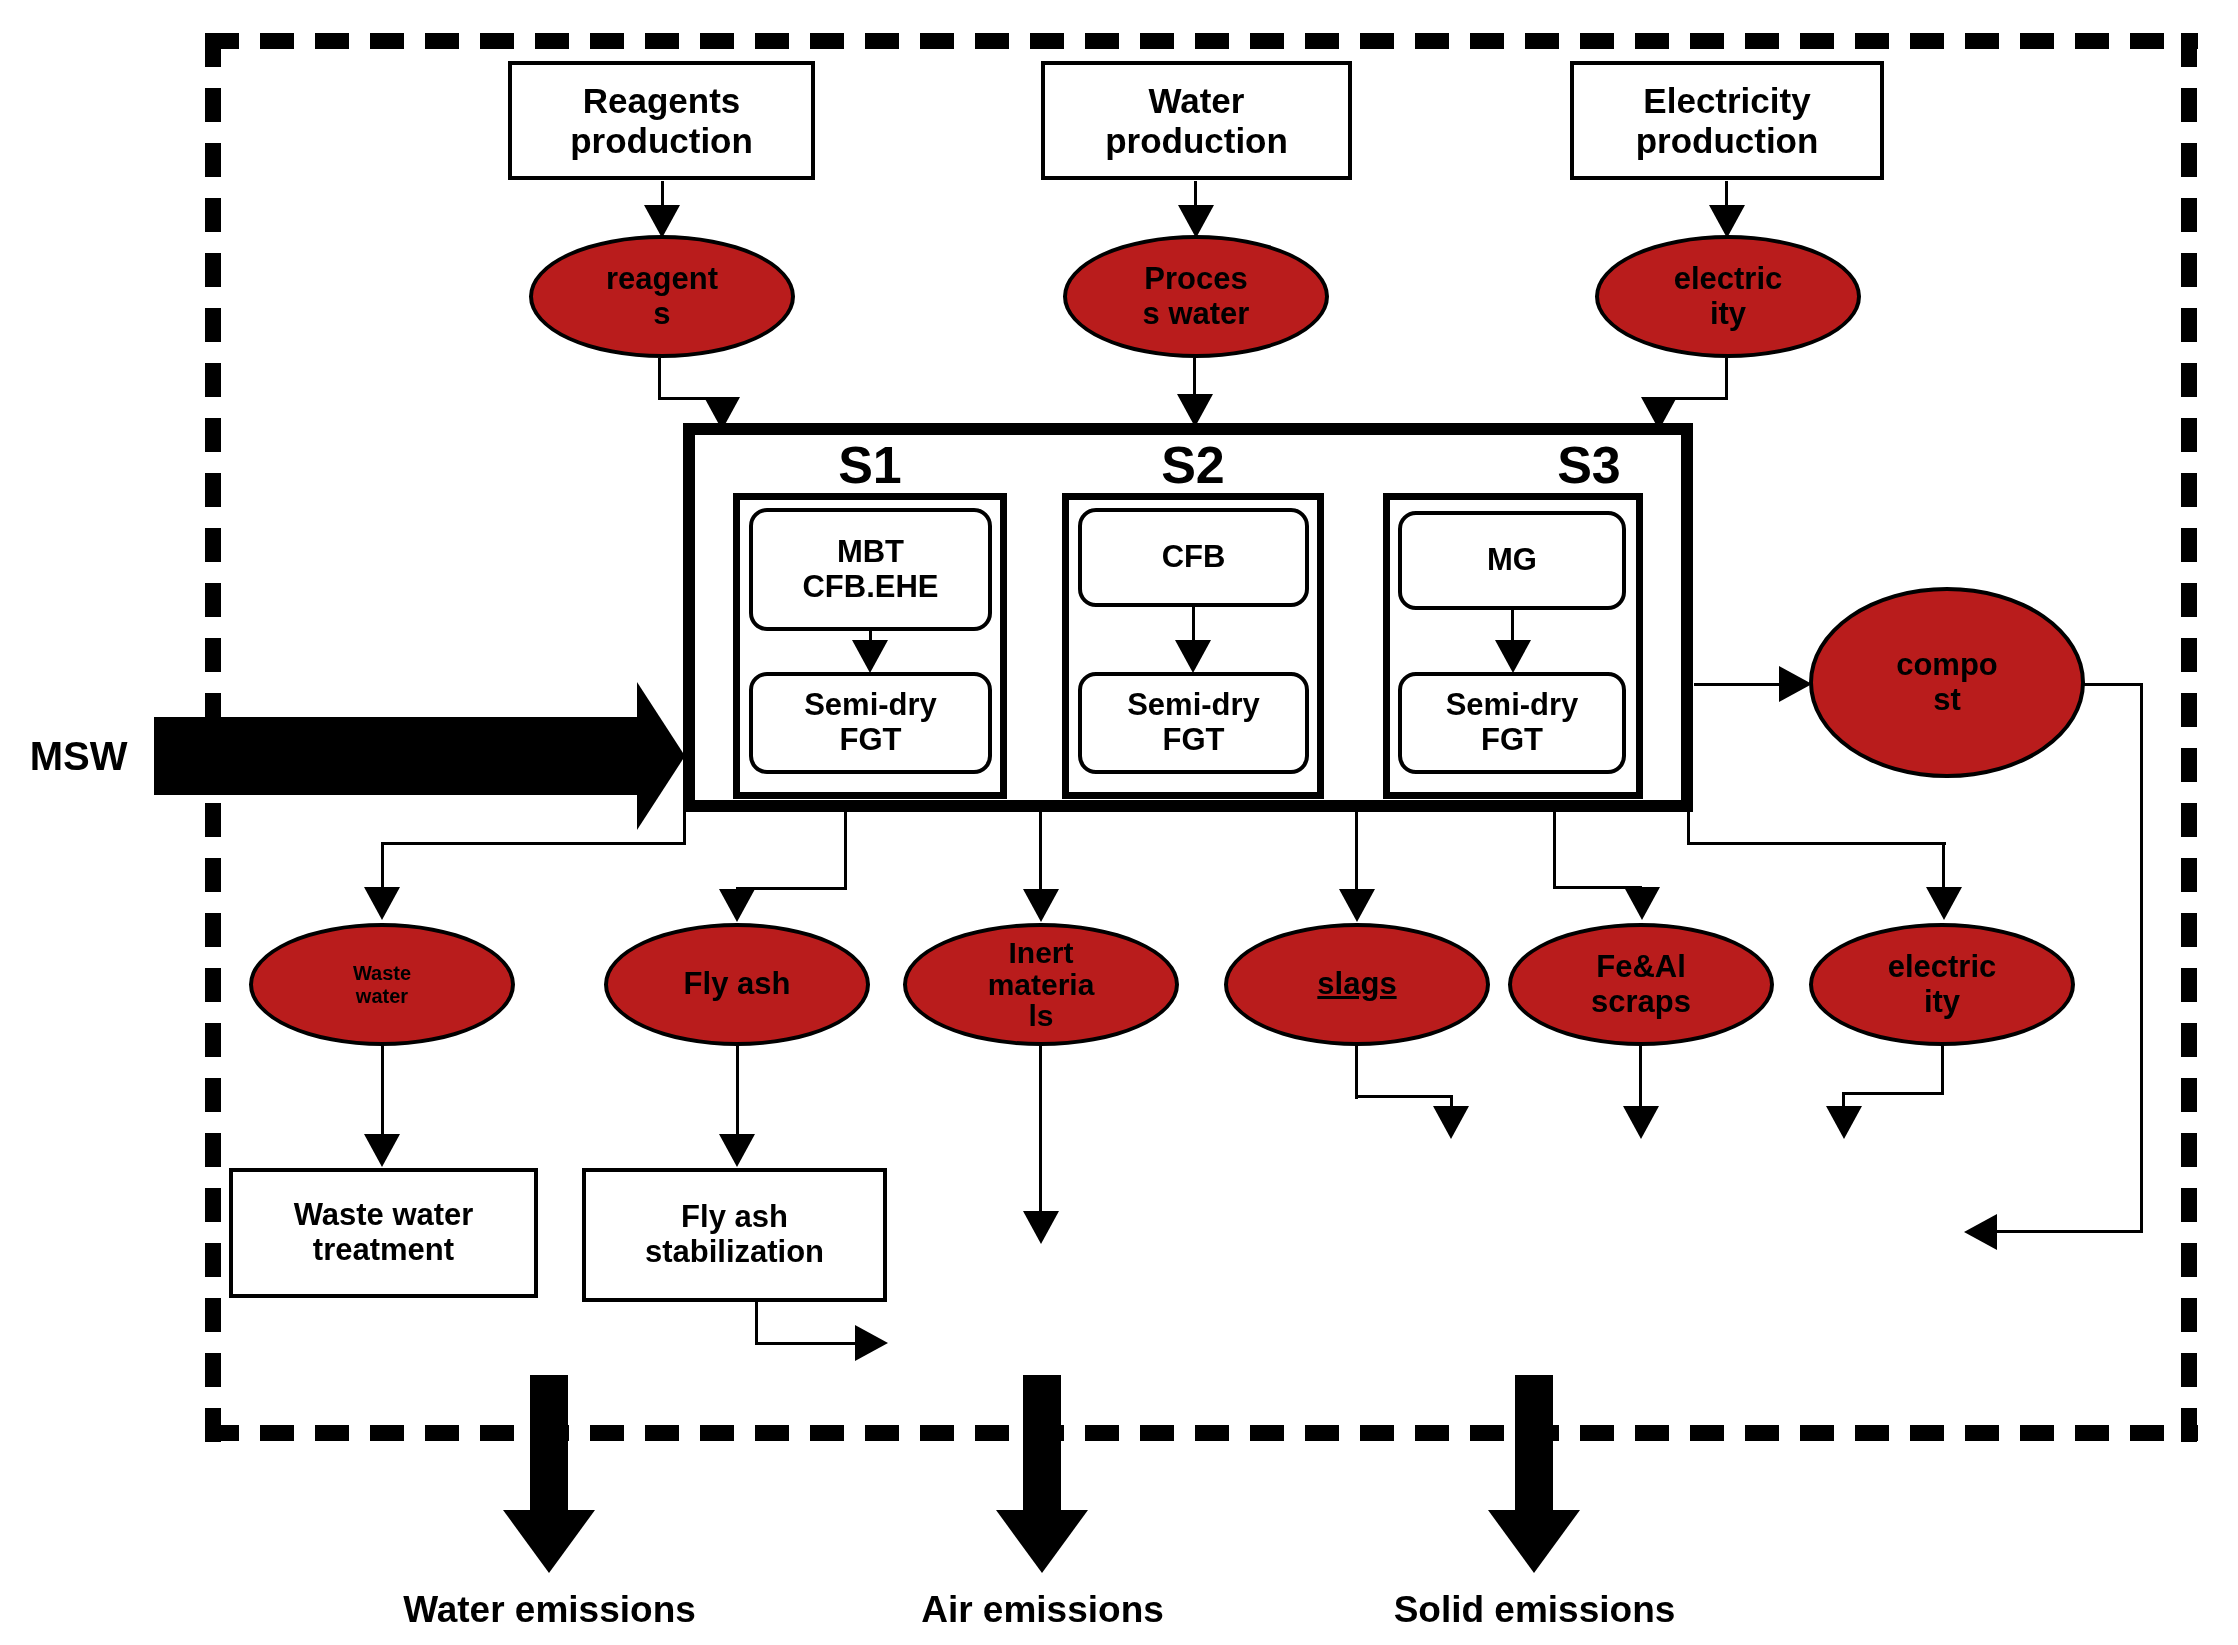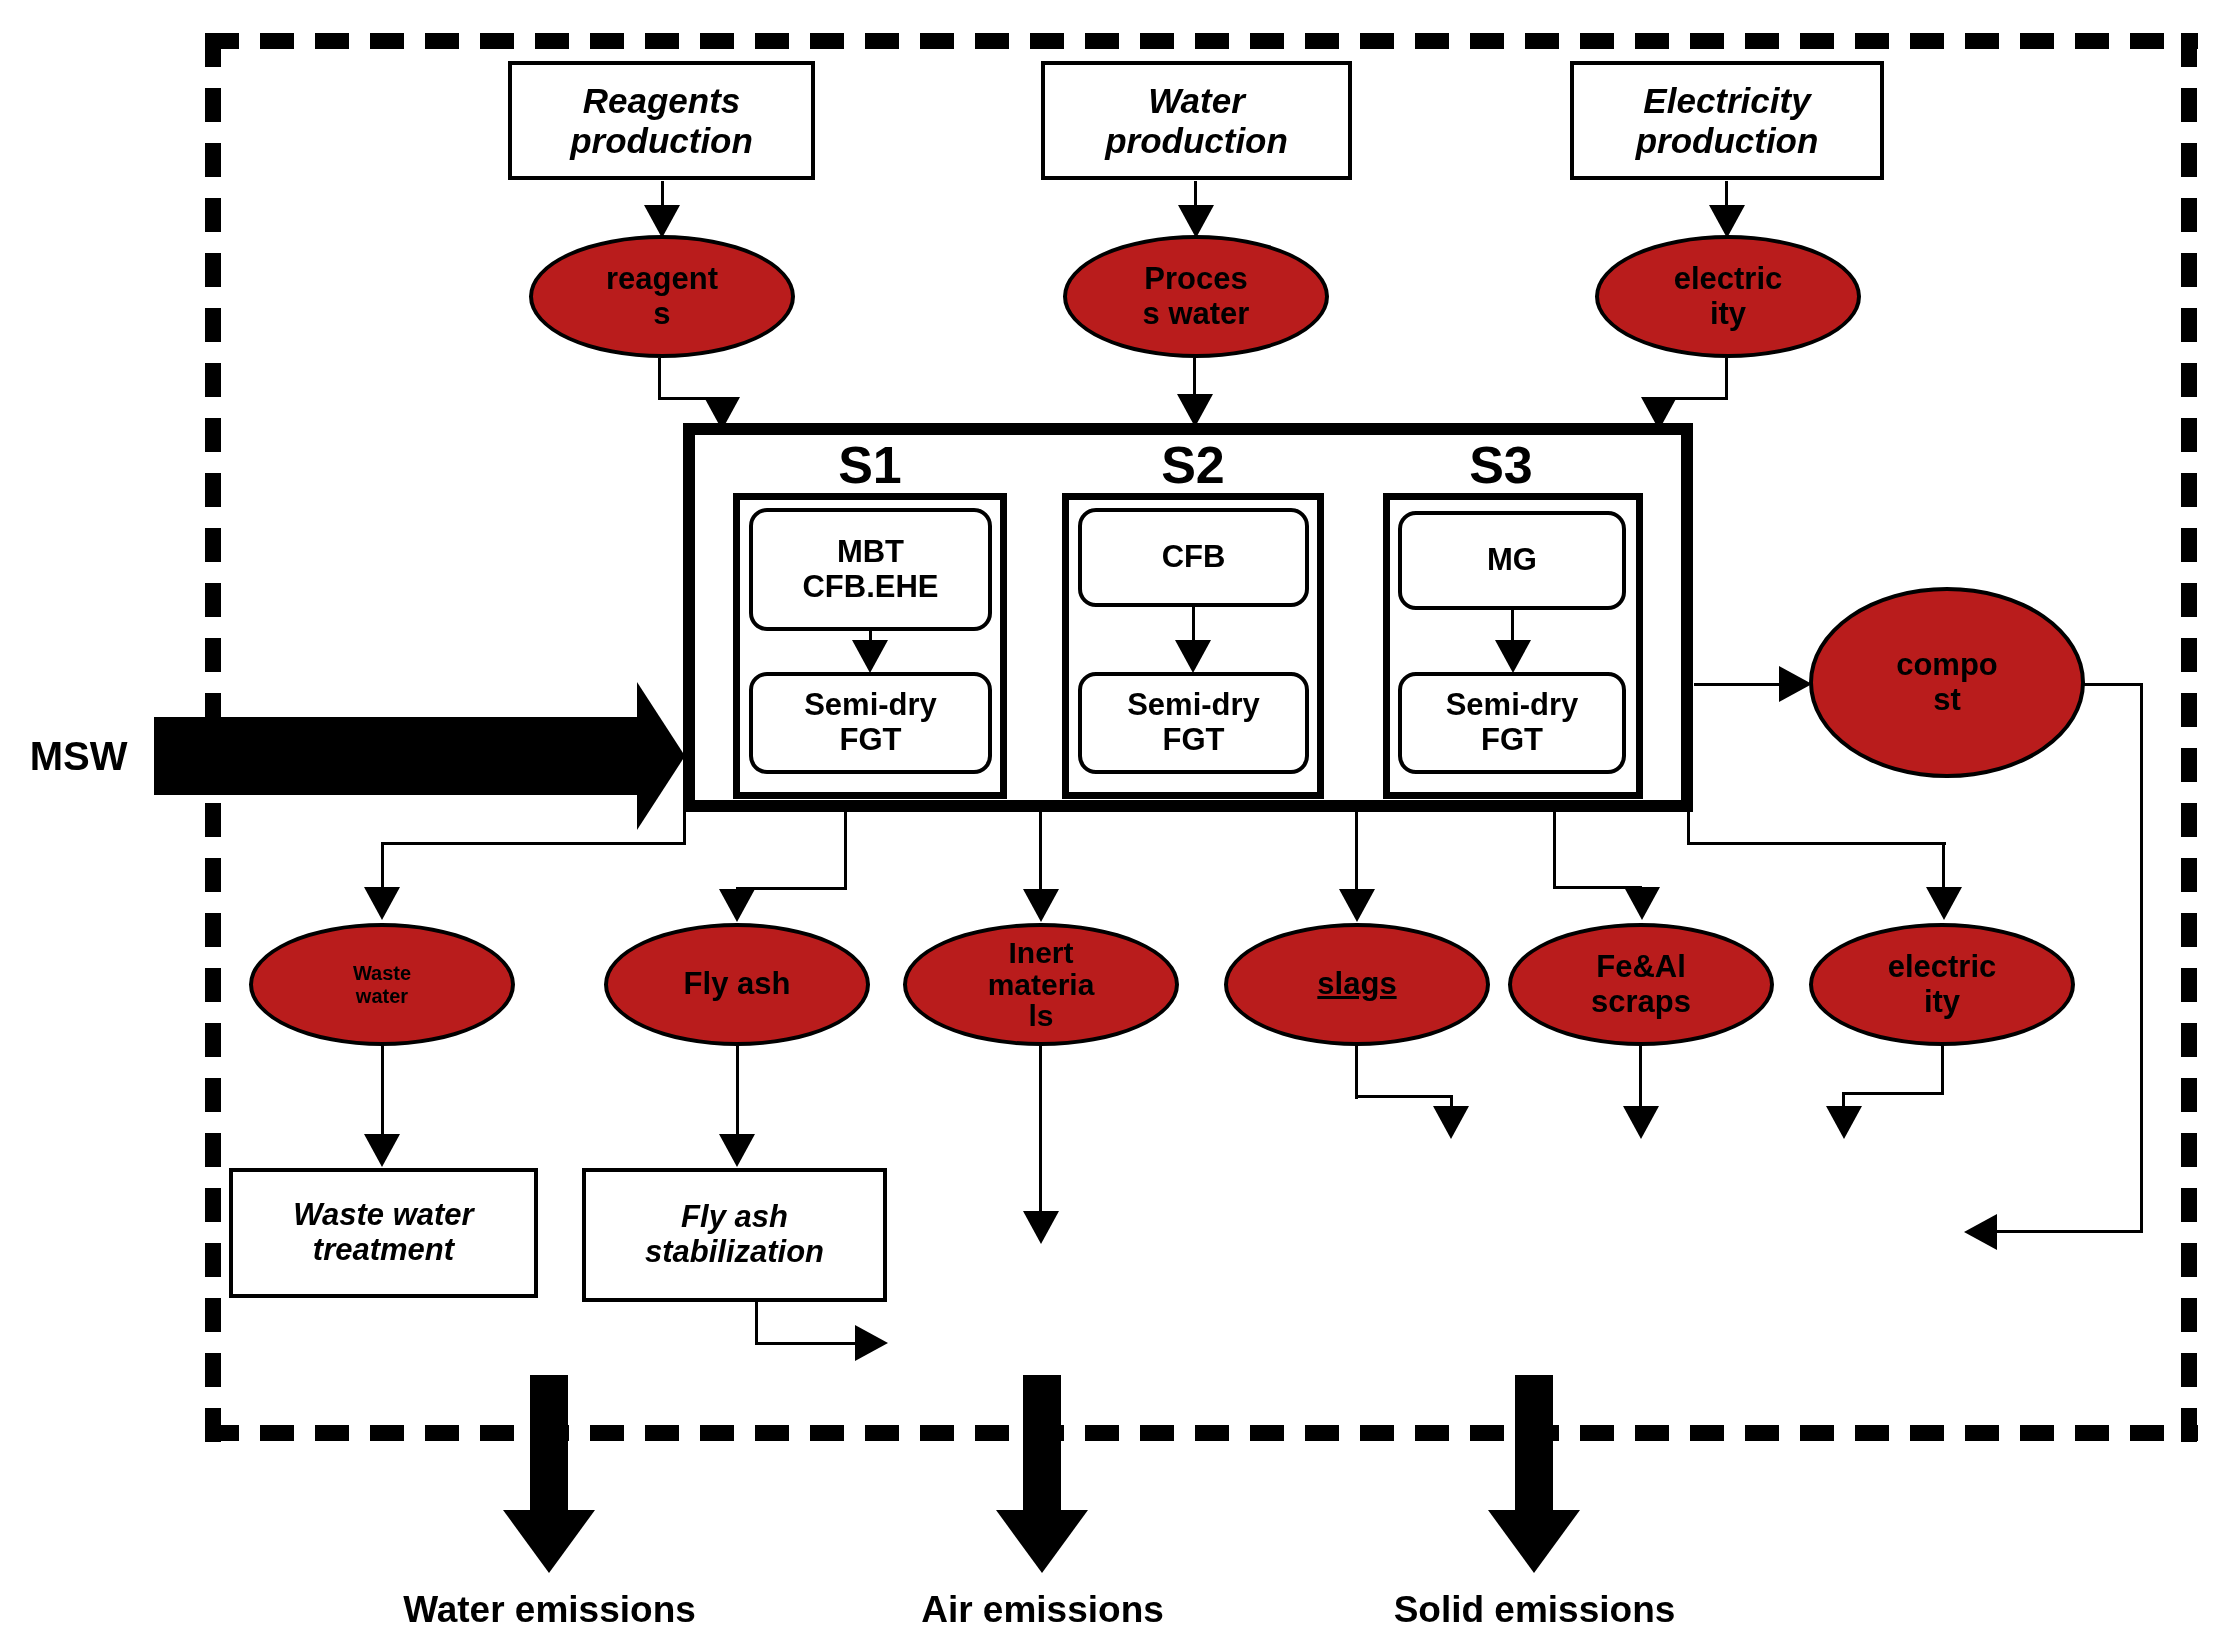--- a/index.html
+++ b/index.html
@@ -1,21 +1,21 @@
 <!DOCTYPE html>
 <html style="font-size:11px"><head>
 <meta charset="utf-8">
 <style>
   html,body{margin:0;padding:0;background:#ffffff;}
   #canvas{position:relative;width:2239px;height:1646px;background:#fff;
           font-family:"Liberation Sans",sans-serif;font-weight:bold;color:#000;overflow:hidden;}
   .abs{position:absolute;box-sizing:border-box;}
   .txt{display:flex;align-items:center;justify-content:center;text-align:center;
        white-space:pre-line;line-height:1.12;}
-  .node{border:4.1px solid #000;background:#fff;font-style:italic;}
+  .node{border:4.1px solid #000;background:#fff;}
   .ell{border:4.1px solid #000;background:#b91c1c;border-radius:50%;}
   .round{border:4.8px solid #000;background:#fff;border-radius:18px;}
   .colbox{border:7.5px solid #000;background:#fff;}
   .sysbox{border:12.3px solid #000;background:#fff;}
   .ln{background:#000;}
   .ah-d{width:0;height:0;border-left:18px solid transparent;border-right:18px solid transparent;border-top:33px solid #000;}
   .ah-r{width:0;height:0;border-top:18px solid transparent;border-bottom:18px solid transparent;border-left:33px solid #000;}
   .ah-l{width:0;height:0;border-top:18px solid transparent;border-bottom:18px solid transparent;border-right:33px solid #000;}
   .ah-big{width:0;height:0;border-left:46px solid transparent;border-right:46px solid transparent;border-top:63px solid #000;}
   .msw-head{width:0;height:0;border-top:74px solid transparent;border-bottom:74px solid transparent;border-left:48px solid #000;}
@@ -131,21 +131,21 @@
 s</div>
   <div class="abs txt ell" style="left:1063px;top:235px;width:266px;height:123px;font-size:31px;">Proces
 s water</div>
   <div class="abs txt ell" style="left:1595px;top:235px;width:266px;height:123px;font-size:31px;">electric
 ity</div>
 
   <div class="abs sysbox" style="left:683px;top:423px;width:1010px;height:389px;"></div>
 
   <div class="abs txt" style="left:733px;top:438px;width:274px;height:55px;font-size:52px;">S1</div>
   <div class="abs txt" style="left:1062px;top:438px;width:262px;height:55px;font-size:52px;">S2</div>
-  <div class="abs txt" style="left:1371px;top:438px;width:260px;height:55px;font-size:52px;">S3</div>
+  <div class="abs txt" style="left:1459px;top:438px;width:260px;height:55px;font-size:52px;">S3</div>
 
   <div class="abs colbox" style="left:733px;top:493px;width:274px;height:306px;"></div>
   <div class="abs colbox" style="left:1062px;top:493px;width:262px;height:306px;"></div>
   <div class="abs colbox" style="left:1383px;top:493px;width:260px;height:306px;"></div>
 
   <div class="abs txt round" style="left:749px;top:508px;width:243px;height:123px;font-size:31px;">MBT
 CFB.EHE</div>
   <div class="abs txt round" style="left:749px;top:672px;width:243px;height:102px;font-size:31px;">Semi-dry
 FGT</div>
   <div class="abs txt round" style="left:1078px;top:508px;width:231px;height:99px;font-size:31px;">CFB</div>

